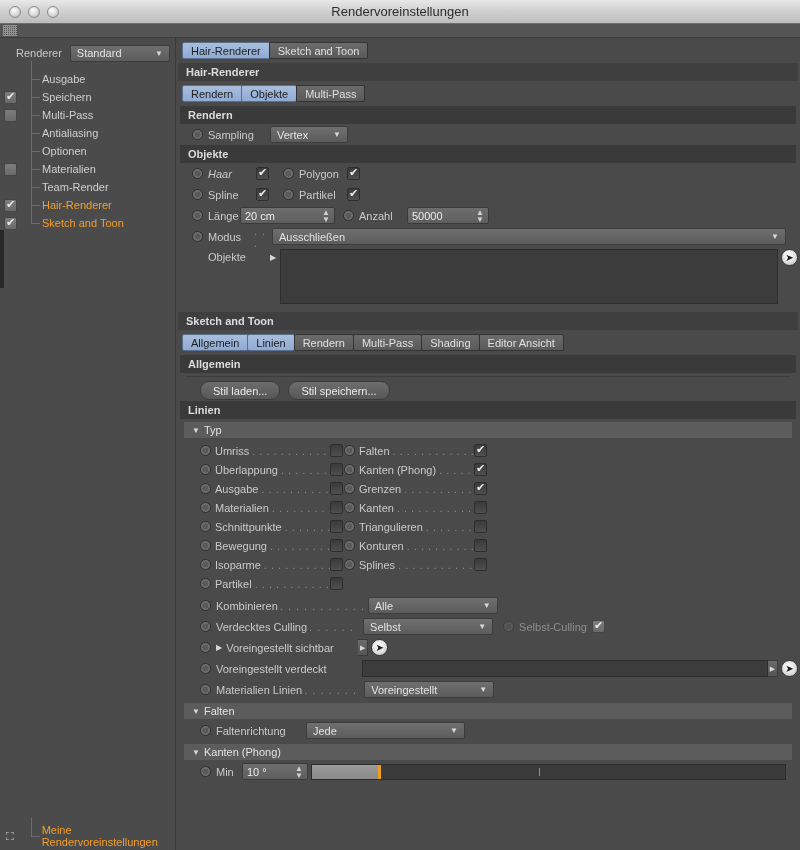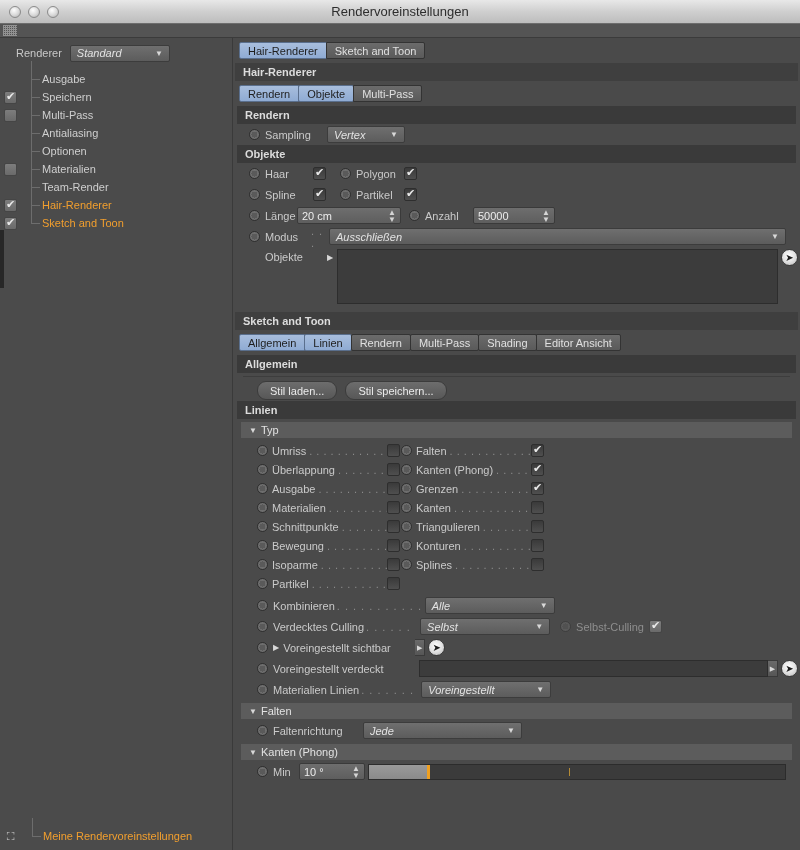--- a/index.html
+++ b/index.html
@@ -43,37 +43,37 @@
       repeating-linear-gradient(0deg,#9d9d9d 0 1px,transparent 1px 2px),
       repeating-linear-gradient(90deg,#9d9d9d 0 1px,transparent 1px 2px);
     opacity: .85;
   }
 
   
   .wrap { display: flex; height: 812px; }
 
   
   .sidebar {
-    width: 233px; background: #4b4b4b;
+    width: 176px; background: #4b4b4b;
     border-right: 1px solid #3a3a3a;
     display: flex; flex-direction: column;
     position: relative;
   }
   .renderer-row {
     height: 30px; display: flex; align-items: center;
     padding-left: 16px; gap: 8px;
     background: #4b4b4b;
   }
   .renderer-row .lbl { color: #c9c9c9; font-size: 11px; }
   .combo {
     background: linear-gradient(to bottom,#6f6f6f,#5c5c5c);
     border: 1px solid #3c3c3c; border-radius: 2px;
     height: 17px; display: inline-flex; align-items: center;
     padding: 0 6px; color: #e3e3e3; font-size: 11px;
-    position: relative; min-width: 60px; font-style: italic;
+    position: relative; min-width: 60px;
   }
   .combo .caret {
     margin-left: auto; padding-left: 14px;
     font-size: 8px; color: #d8d8d8;
   }
   .combo.wide { flex: 1; }
 
   .tree { flex: 1; padding-top: 2px; position: relative; }
   .trow {
     height: 18px; display: flex; align-items: center;
@@ -386,40 +386,40 @@
           <span>Vertex</span>
           <span class="caret">▼</span>
         </span>
       </div>
 
       <div class="grouphdr dark">Objekte</div>
 
       <div id="hair-toggles">
           <div class="prow">
             <span class="radio"></span>
-            <span class="plabel" style="width: 48px;">Haar</span>
+            <span class="plabel" style="width: 48px; font-style: italic;">Haar</span>
             <span class="cbox on"></span>
             <span class="radio" style="margin-left: 14px;"></span>
             <span class="plabel" style="width: 48px;">Polygon</span>
             <span class="cbox on"></span>
           </div>
           <div class="prow">
             <span class="radio"></span>
             <span class="plabel" style="width: 48px;">Spline</span>
             <span class="cbox on"></span>
             <span class="radio" style="margin-left: 14px;"></span>
             <span class="plabel" style="width: 48px;">Partikel</span>
             <span class="cbox on"></span>
           </div>
         </div>
 
       <div class="prow">
         <span class="radio"></span>
         <span class="plabel" style="width:32px">Länge</span>
-        <span class="numfield" style="width:104px">
+        <span class="numfield" style="width:95px">
           <span>20 cm</span>
           <span class="spin">
               <span>▲</span>
               <span>▼</span>
             </span>
         </span>
         <span class="radio" style="margin-left:8px"></span>
         <span class="plabel" style="width:48px">Anzahl</span>
         <span class="numfield" style="width:82px">
           <span>50000</span>

